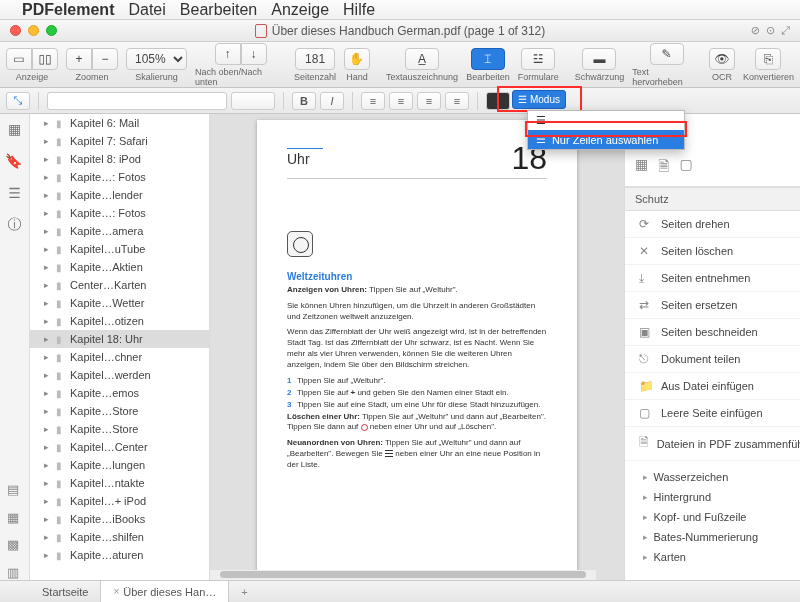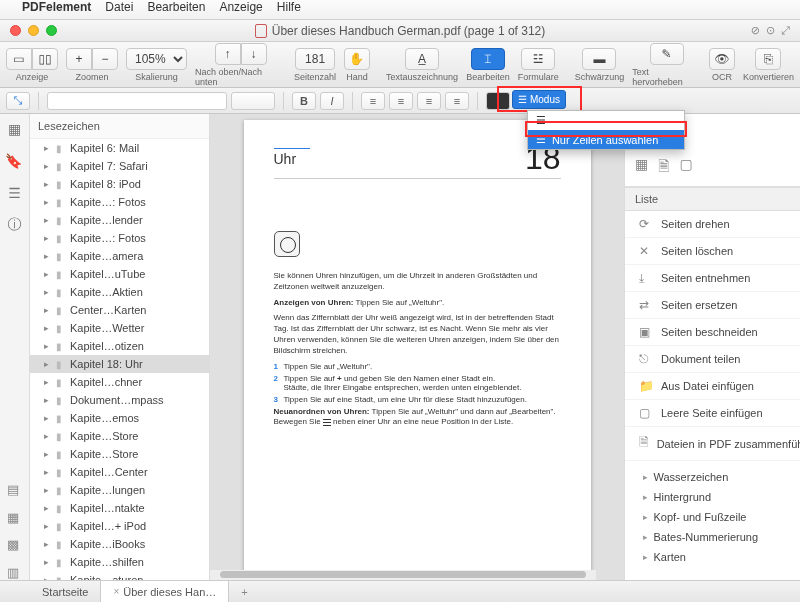--- a/index.html
+++ b/index.html
@@ -1,17 +1,17 @@
 <!DOCTYPE html>
 <html><head>
 <meta charset="utf-8">
 <style>
 * { margin: 0; padding: 0; box-sizing: border-box; }
 body { font-family: -apple-system, "Helvetica Neue", Arial, sans-serif; font-size: 11px; background: #ececec; width: 800px; height: 602px; overflow: hidden; color: #333; }
-.menubar { height: 20px; background: linear-gradient(#fcfcfc,#f1f1f1); display: flex; padding: 0 8px; gap: 14px; border-bottom: 1px solid #d0d0d0; font-size: 12px; }
+.menubar { height: 20px; background: linear-gradient(#fcfcfc,#f1f1f1); display: flex; align-items: center; padding: 0 8px; gap: 14px; border-bottom: 1px solid #d0d0d0; font-size: 16px; }
 .apple { font-size: 13px; }
 .menubar .appname { font-weight: 600; }
 .titlebar { height: 22px; background: linear-gradient(#f7f7f7,#e9e9e9); display: flex; align-items: center; border-bottom: 1px solid #cfcfcf; position: relative; gap: 22px; }
 .traffic { display: flex; gap: 7px; padding-left: 10px; }
 .traffic span { width: 11px; height: 11px; border-radius: 50%; display: block; }
 .tr-red{background:#ff5f57;border:1px solid #e24640;} .tr-yel{background:#febc2e;border:1px solid #e1a126;} .tr-grn{background:#28c840;border:1px solid #1bad2e;}
 .title-center { position:absolute; left:0; right:0; text-align:center; color:#555; font-size:12px; display:flex; align-items:center; justify-content:center; gap:5px; }
 .title-right { margin-left: auto; padding-right:10px; display:flex; gap:6px; color:#888;}
 .toolbar1 { height: 46px; background: linear-gradient(#f8f8f8,#e6e6e6); border-bottom:1px solid #c5c5c5; display:flex; align-items:center; padding: 0 6px; gap:8px;}
 .tgroup { display:flex; flex-direction:column; align-items:center; gap:2px; }
@@ -39,21 +39,21 @@
 .rail .ricon { width:18px; height:18px; display:flex; align-items:center; justify-content:center; color:#777; font-size:14px; border-radius:3px;}
 .rail .ricon.active { color:#2a7de1; }
 .bookmarks { width:180px; background:#fff; border-right:1px solid #dcdcdc; display:flex; flex-direction:column; }
 .bm-head { padding:6px 8px; font-size:11px; color:#555; border-bottom:1px solid #eee; background:#fafafa; }
 .bm-list { flex:1; overflow:hidden; }
 .bm-item { display:flex; align-items:center; padding:3px 6px 3px 14px; gap:4px; font-size:11px; color:#444; white-space:nowrap; overflow:hidden; text-overflow:ellipsis; height:18px;}
 .bm-item .arr { color:#888; font-size:9px; width:8px;}
 .bm-item .bm-ico { color:#bbb; font-size:10px; width:10px;}
 .bm-item.sel { background:#dcdcdc; }
 .doc-area { flex:1; background:#e0e0e0; position:relative; overflow:hidden; display:flex; justify-content:center; }
-.page { margin-top:6px; width:347px; height:476px; background:#fff; box-shadow:0 1px 4px rgba(0,0,0,.3); padding:22px 30px 18px; position:relative; font-size:8px; color:#333;}
+.page { margin-top:6px; width:320px; height:476px; background:#fff; box-shadow:0 1px 4px rgba(0,0,0,.3); padding:22px 30px 18px; position:relative; font-size:8px; color:#333;}
 .page .divider { border-top:1px solid #ccc; margin:4px 0 12px;}
 .page .divider.blue { border-color:#2a7de1; width:36px; display:inline-block; margin:0;}
 .page-header { display:flex; justify-content:space-between; align-items:flex-start; }
 .page-header .ttl { font-size:14px; color:#333; }
 .page-header .num { font-size:32px; color:#222; font-weight:300; line-height:1;}
 .clock-ico { width:26px; height:26px; border:1px solid #555; border-radius:5px; margin:52px 0 14px; position:relative; background:#f5f5f5;}
 .clock-ico::before { content:''; position:absolute; width:14px; height:14px; border:1px solid #333; border-radius:50%; top:5px; left:5px;}
 .page h4 { color:#2a7de1; font-size:10px; font-weight:600; margin-bottom:3px;}
 .page p { margin-bottom:5px; line-height:1.35; }
 .page .lbl { font-weight:600; }
@@ -214,21 +214,20 @@
 <div class="body-area">
 
   <div class="rail">
     <div class="ricon">▦</div>
     <div class="ricon active">🔖</div>
     <div class="ricon">☰</div>
     <div class="ricon">ⓘ</div>
   </div>
 
   <div class="bookmarks">
-    <div class="bm-head">Lesezeichen</div>
     <div class="bm-list" id="bm-list">
         <div class="bm-item">
           <span class="arr">▸</span>
           <span class="bm-ico">▮</span>
           <span>Kapitel 6: Mail</span>
         </div>
         <div class="bm-item">
           <span class="arr">▸</span>
           <span class="bm-ico">▮</span>
           <span>Kapitel 7: Safari</span>
@@ -289,21 +288,21 @@
           <span>Kapitel 18: Uhr</span>
         </div>
         <div class="bm-item">
           <span class="arr">▸</span>
           <span class="bm-ico">▮</span>
           <span>Kapitel…chner</span>
         </div>
         <div class="bm-item">
           <span class="arr">▸</span>
           <span class="bm-ico">▮</span>
-          <span>Dokument…mpass</span>
+          <span>Kapitel…werden</span>
         </div>
         <div class="bm-item">
           <span class="arr">▸</span>
           <span class="bm-ico">▮</span>
           <span>Kapite…emos</span>
         </div>
         <div class="bm-item">
           <span class="arr">▸</span>
           <span class="bm-ico">▮</span>
           <span>Kapite…Store</span>
@@ -355,43 +354,45 @@
     <div class="page">
       <div class="page-header">
         <div>
           <span class="divider blue"></span><br>
           <span class="ttl">Uhr</span>
         </div>
         <div class="num">18</div>
       </div>
       <div class="divider"></div>
       <div class="clock-ico"></div>
+      <h4>Weltzeituhren</h4>
+      <p><span class="lbl">Anzeigen von Uhren:</span> <span>Tippen Sie auf „Weltuhr".</span></p>
       <p>Sie können Uhren hinzufügen, um die Uhrzeit in anderen Großstädten und Zeitzonen weltweit anzuzeigen.</p>
-      <p><span class="lbl">Anzeigen von Uhren:</span> <span>Tippen Sie auf „Weltuhr".</span></p>
       <p>Wenn das Ziffernblatt der Uhr weiß angezeigt wird, ist in der betreffenden Stadt Tag. Ist das Ziffernblatt der Uhr schwarz, ist es Nacht. Wenn Sie mehr als vier Uhren verwenden, können Sie die weiteren Uhren anzeigen, indem Sie über den Bildschirm streichen.</p>
       <ol>
         <li><span class="n">1</span><span>Tippen Sie auf „Weltuhr".</span></li>
-        <li><span class="n">2</span><span>Tippen Sie auf </span><b>+</b><span> und geben Sie den Namen einer Stadt ein.</span><br><span>Städte, die Ihrer Eingabe entsprechen, werden unten eingeblendet.</span></li>
+        <li><span class="n">2</span><span>Tippen Sie auf </span><b>+</b><span> und geben Sie den Namen einer Stadt ein.</span><br></li>
         <li><span class="n">3</span><span>Tippen Sie auf eine Stadt, um eine Uhr für diese Stadt hinzuzufügen.</span></li>
       </ol>
+      <p><span class="lbl">Löschen einer Uhr:</span> <span>Tippen Sie auf „Weltuhr" und dann auf „Bearbeiten". Tippen Sie dann auf </span><span class="circ"></span><span> neben einer Uhr und auf „Löschen".</span></p>
       <p><span class="lbl">Neuanordnen von Uhren:</span> <span>Tippen Sie auf „Weltuhr" und dann auf „Bearbeiten". Bewegen Sie </span><span class="bars"></span><span> neben einer Uhr an eine neue Position in der Liste.</span></p>
       <div class="page-foot">
           <span></span>
           <span>181</span>
         </div>
     </div>
   </div>
 
   <div class="right-panel">
     <div class="rp-iconrow">
       <span>▦</span>
       <span>🗎</span>
       <span>▢</span>
     </div>
-    <div class="rp-head">Liste</div>
+    <div class="rp-head">Schutz</div>
     <div id="rp-ops">
         <div class="rp-item">
           <span class="ico">⟳</span>
           <span>Seiten drehen</span>
         </div>
         <div class="rp-item">
           <span class="ico">✕</span>
           <span>Seiten löschen</span>
         </div>
         <div class="rp-item">

